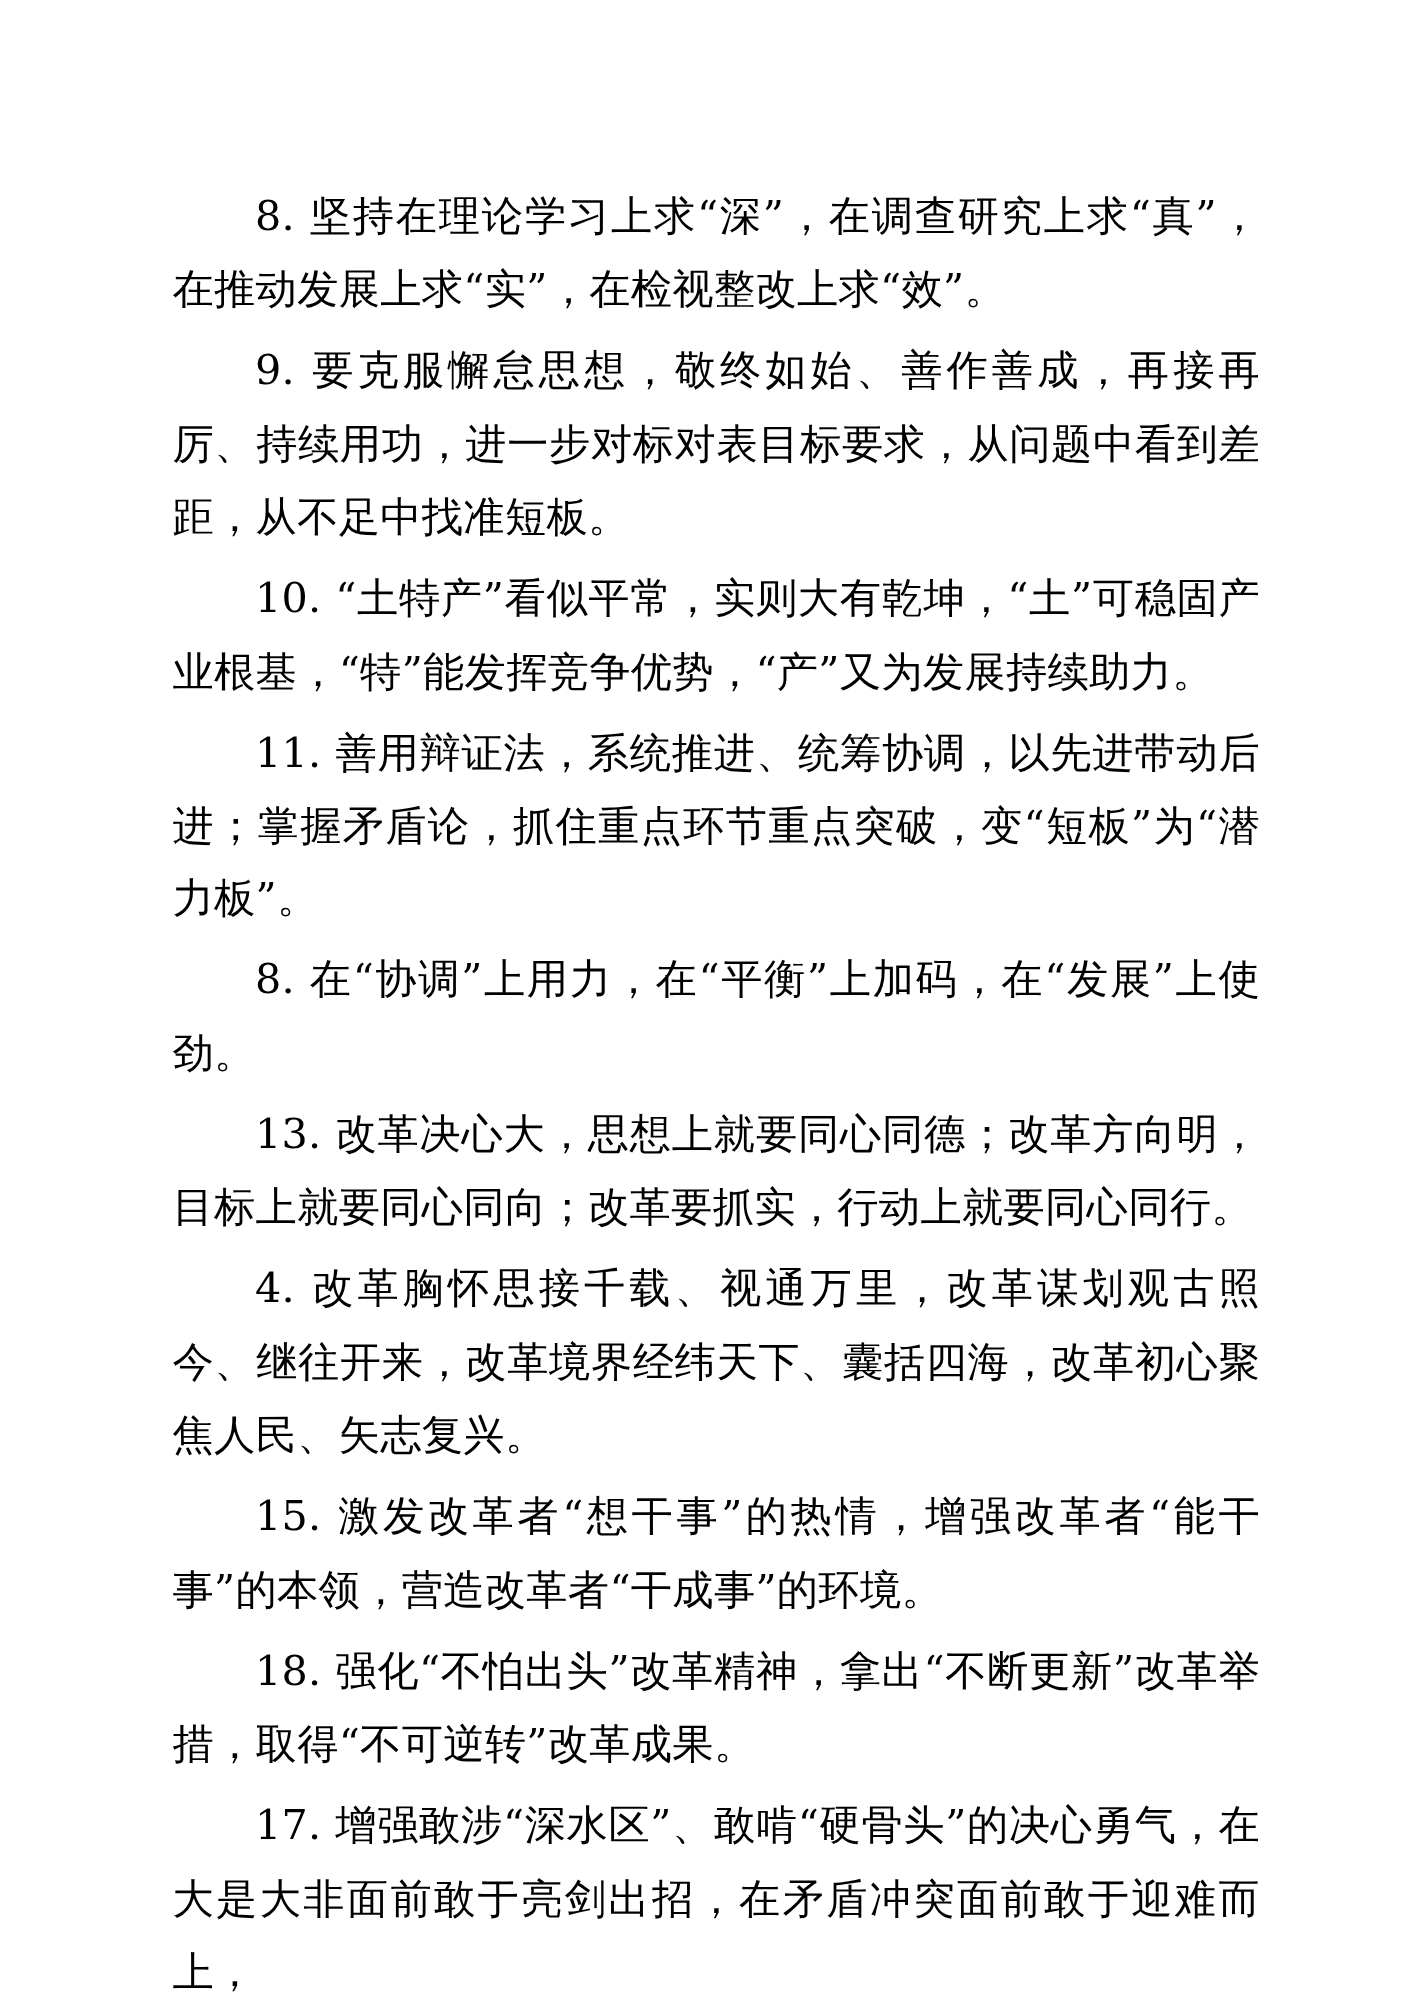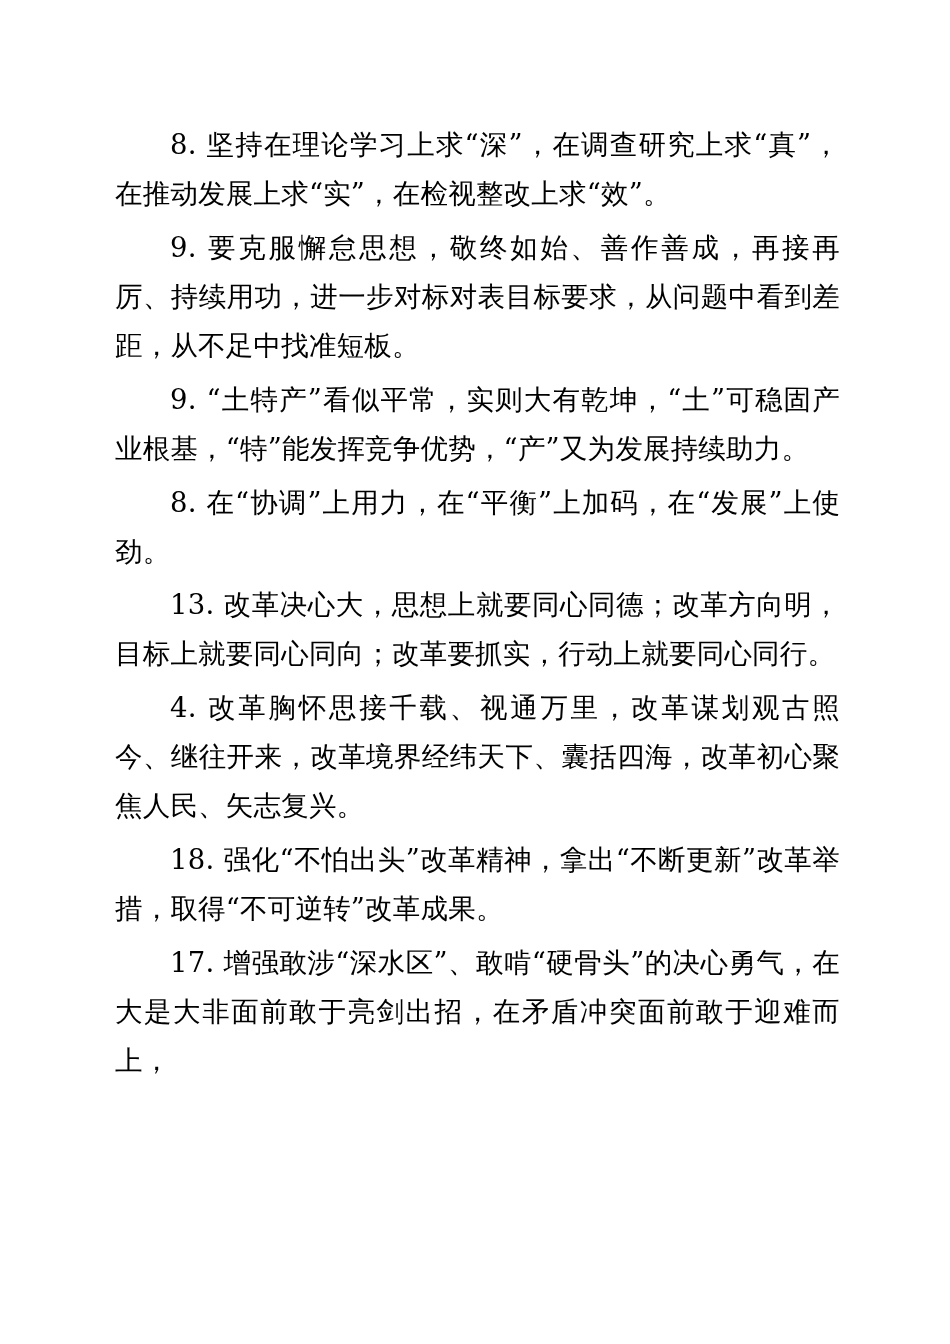--- a/index.html
+++ b/index.html
@@ -38,20 +38,22 @@
     margin-bottom: 0;
   }
 </style>
 </head>
 <body>
 
 <div id="page">
   <div class="doc-body">
     <p class="para">8. 坚持在理论学习上求“深”，在调查研究上求“真”，在推动发展上求“实”，在检视整改上求“效”。</p>
     <p class="para">9. 要克服懈怠思想，敬终如始、善作善成，再接再厉、持续用功，进一步对标对表目标要求，从问题中看到差距，从不足中找准短板。</p>
-    <p class="para">9. “土特产”看似平常，实则大有乾坤，“土”可稳固产业根基，“特”能发挥竞争优势，“产”又为发展持续助力。</p>
+    <p class="para">10. “土特产”看似平常，实则大有乾坤，“土”可稳固产业根基，“特”能发挥竞争优势，“产”又为发展持续助力。</p>
+    <p class="para">11. 善用辩证法，系统推进、统筹协调，以先进带动后进；掌握矛盾论，抓住重点环节重点突破，变“短板”为“潜力板”。</p>
     <p class="para">8. 在“协调”上用力，在“平衡”上加码，在“发展”上使劲。</p>
     <p class="para">13. 改革决心大，思想上就要同心同德；改革方向明，目标上就要同心同向；改革要抓实，行动上就要同心同行。</p>
     <p class="para">4. 改革胸怀思接千载、视通万里，改革谋划观古照今、继往开来，改革境界经纬天下、囊括四海，改革初心聚焦人民、矢志复兴。</p>
+    <p class="para">15. 激发改革者“想干事”的热情，增强改革者“能干事”的本领，营造改革者“干成事”的环境。</p>
     <p class="para">18. 强化“不怕出头”改革精神，拿出“不断更新”改革举措，取得“不可逆转”改革成果。</p>
     <p class="para">17. 增强敢涉“深水区”、敢啃“硬骨头”的决心勇气，在大是大非面前敢于亮剑出招，在矛盾冲突面前敢于迎难而上，</p>
   </div>
 </div>
 
 </body></html>

